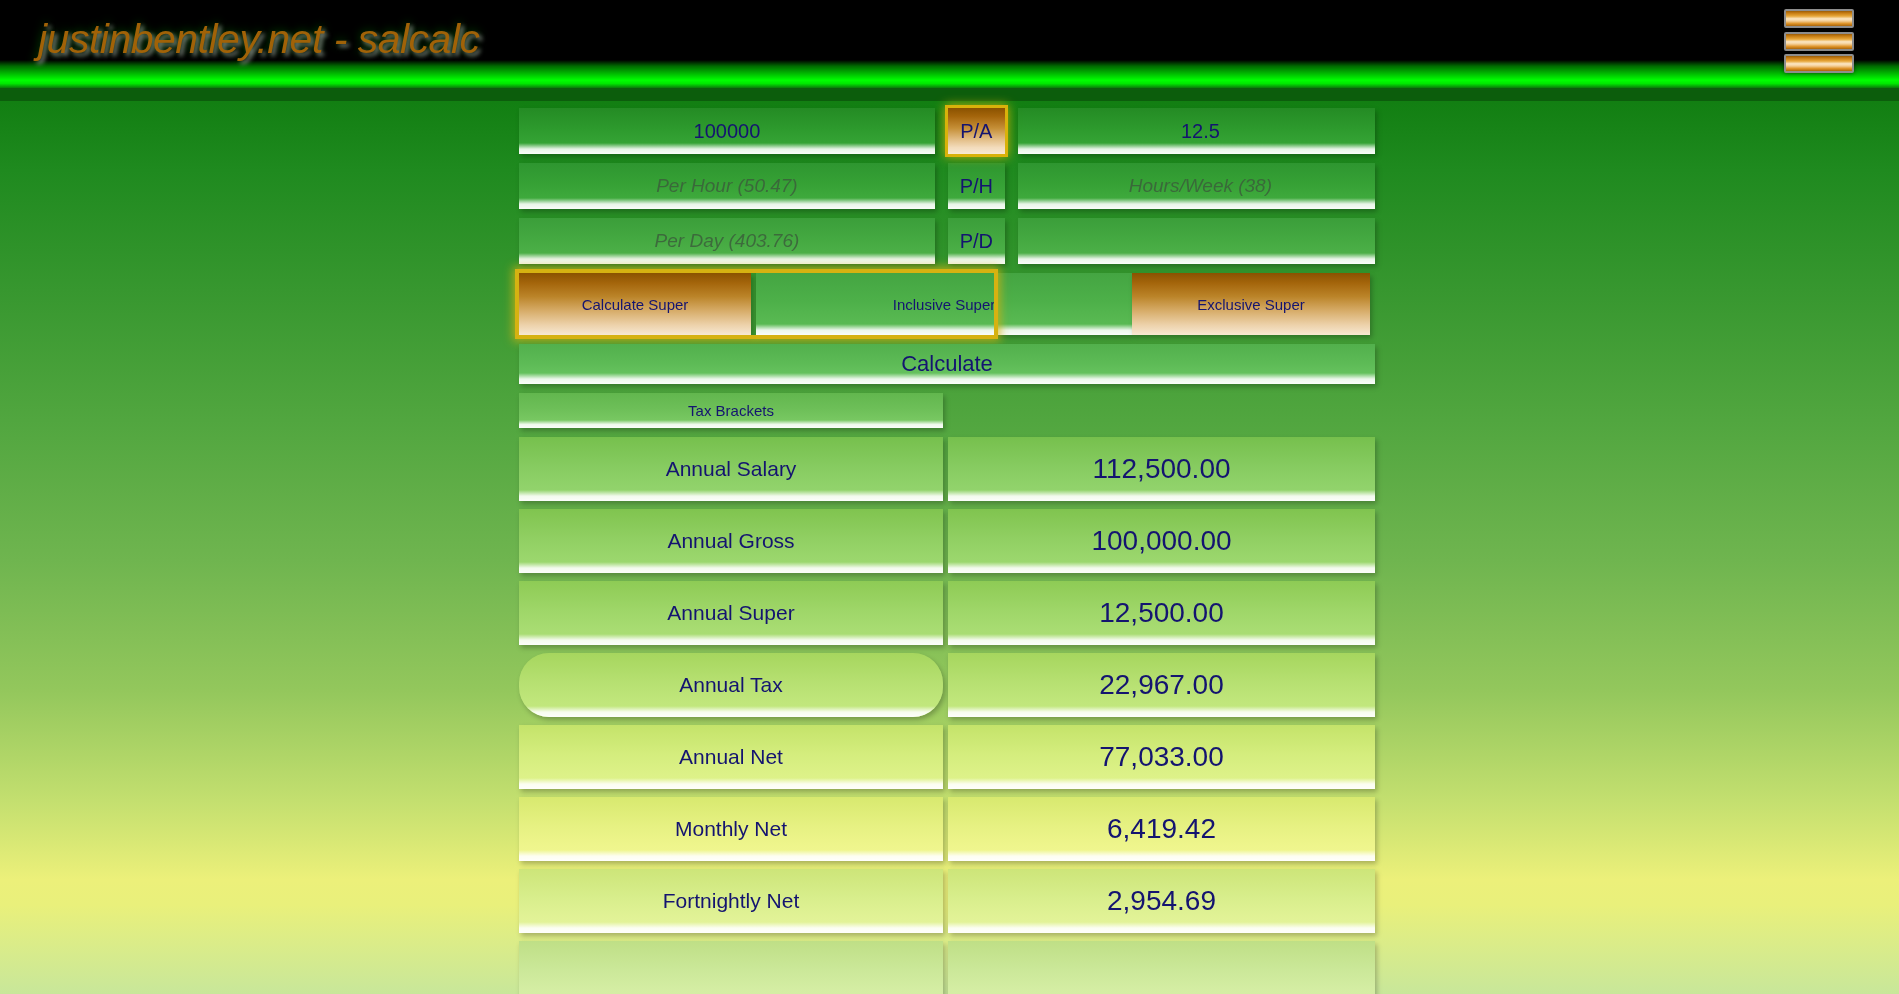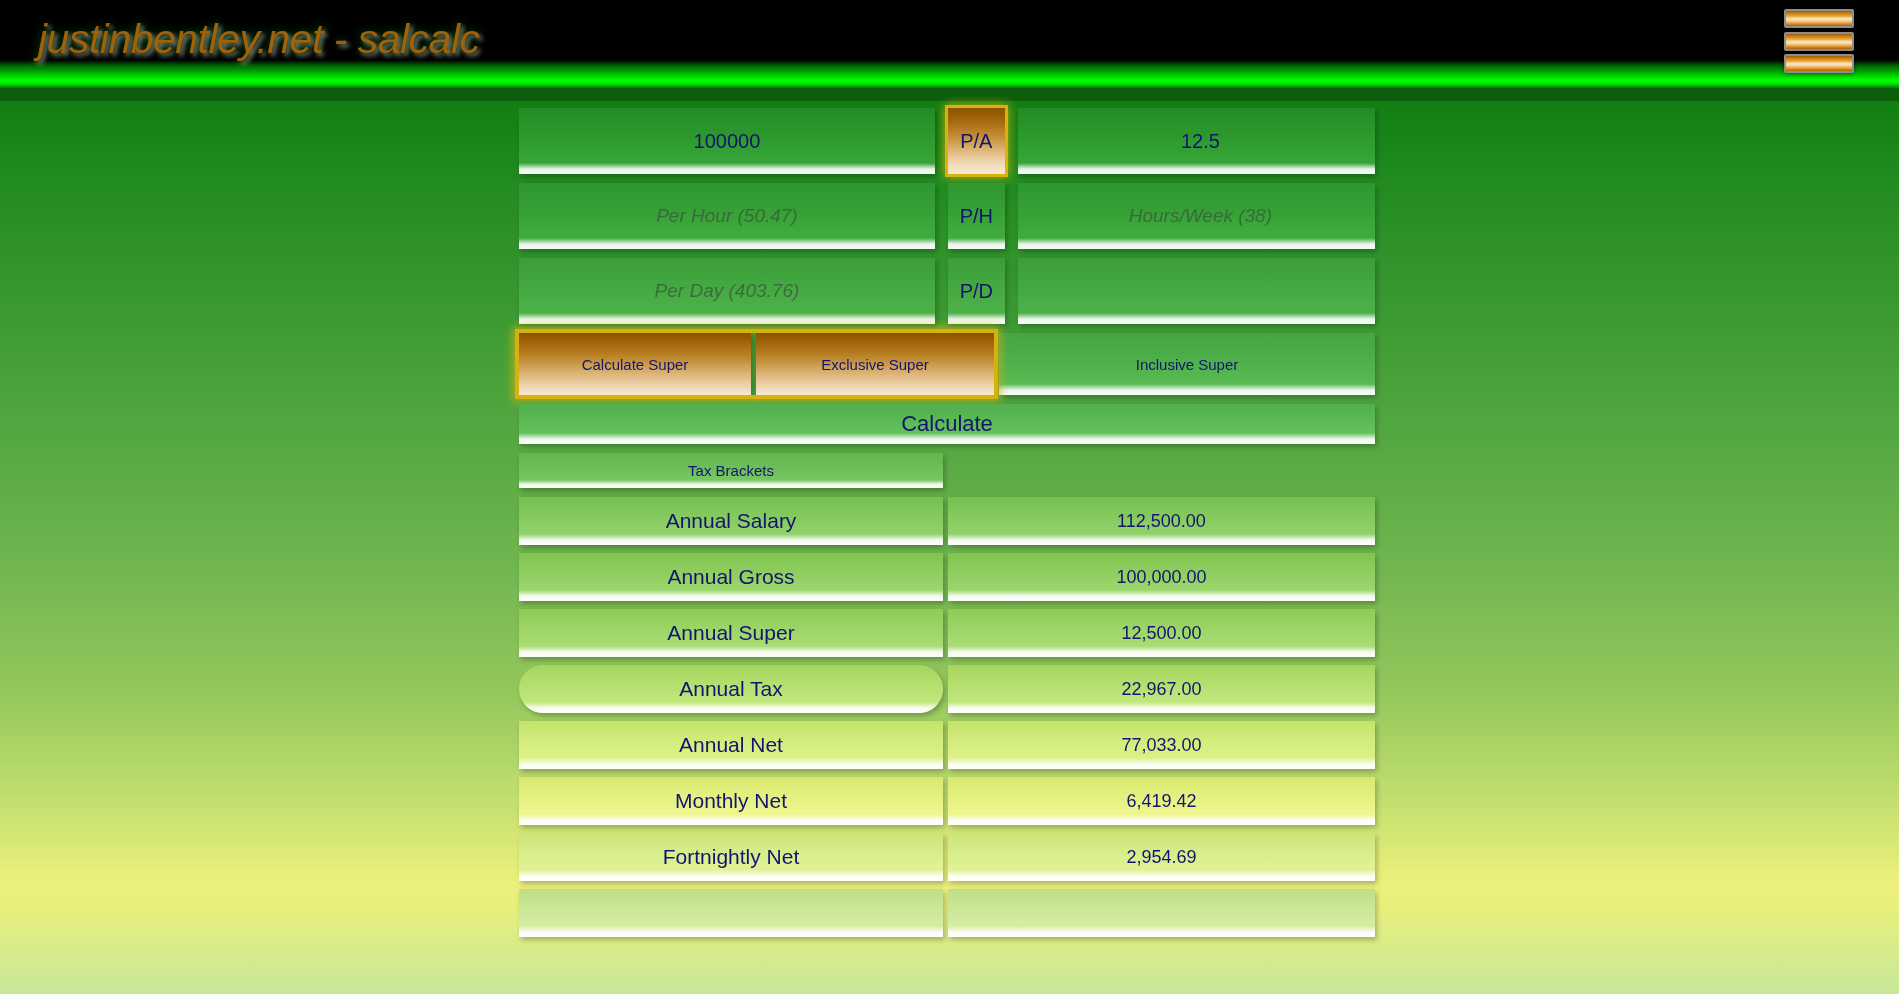--- a/index.html
+++ b/index.html
@@ -95,21 +95,21 @@
     position:absolute;
     left:0; right:0; bottom:0;
     height:11px;
     background:linear-gradient(to bottom, rgba(255,255,255,0) 0%, rgba(255,255,255,0.88) 55%, rgba(255,255,255,0.97) 100%);
     pointer-events:none;
   }
 
   
   .input-row {
     display:flex;
-    height:66px;
+    height:46px;
     margin-bottom:9px;
     gap:8px;
   }
   .input-cell {
     background:linear-gradient(to bottom, #248b24 0%, #2d9a2d 45%, #35a335 75%, #3aa83a 100%);
     font-size:20px;
   }
   .input-cell.row2 {
     background:linear-gradient(to bottom, #2e9630 0%, #36a135 45%, #3ea93c 75%, #43ad41 100%);
   }
@@ -172,25 +172,25 @@
   #tax-brackets {
     width:424px; height:35px;
     font-size:15px;
     background:linear-gradient(to bottom, #62b74e 0%, #6dbf58 45%, #77c761 75%, #7ccb66 100%);
   }
   #tax-brackets::after { height:8px; }
 
   
   .res-row {
     display:flex;
-    height:48px;
+    height:64px;
     margin-bottom:8px;
   }
   .res-label { width:424px; margin-right:5px; font-size:21px; }
-  .res-value { width:427px; font-size:18px; }
+  .res-value { width:427px; font-size:28px; }
 </style>
 </head>
 <body>
 
 <div id="header">
   <div id="header-black"></div>
   <div id="header-glow"></div>
   <div id="header-base"></div>
   <div id="site-title">justinbentley.net - salcalc</div>
   <div id="menu-button">
@@ -235,25 +235,25 @@
     </div>
     <div class="cell input-cell row3 c-val">
       <span class="ph"></span>
     </div>
   </div>
 
   <div id="super-row">
     <div class="cell sbtn on" id="calc-super">
       <span>Calculate Super</span>
     </div>
+    <div class="cell sbtn" id="incl-super">
+      <span>Inclusive Super</span>
+    </div>
     <div class="cell sbtn on" id="excl-super">
       <span>Exclusive Super</span>
-    </div>
-    <div class="cell sbtn" id="incl-super">
-      <span>Inclusive Super</span>
     </div>
     <div id="super-active-wrap"></div>
   </div>
 
   <div class="cell" id="calculate-btn">
     <span>Calculate</span>
   </div>
 
   <div id="tax-brackets-row">
     <div class="cell" id="tax-brackets">

